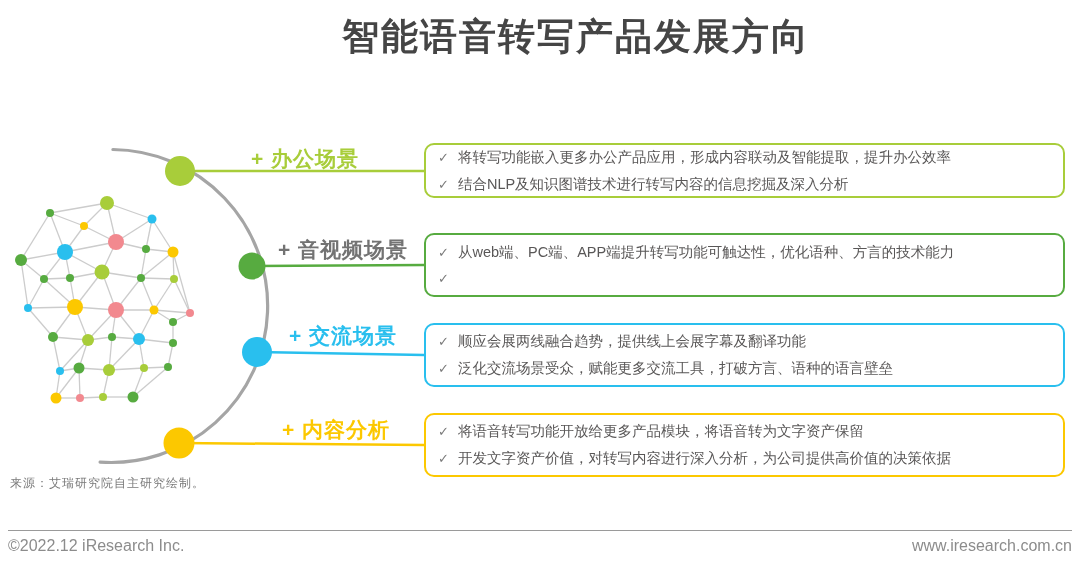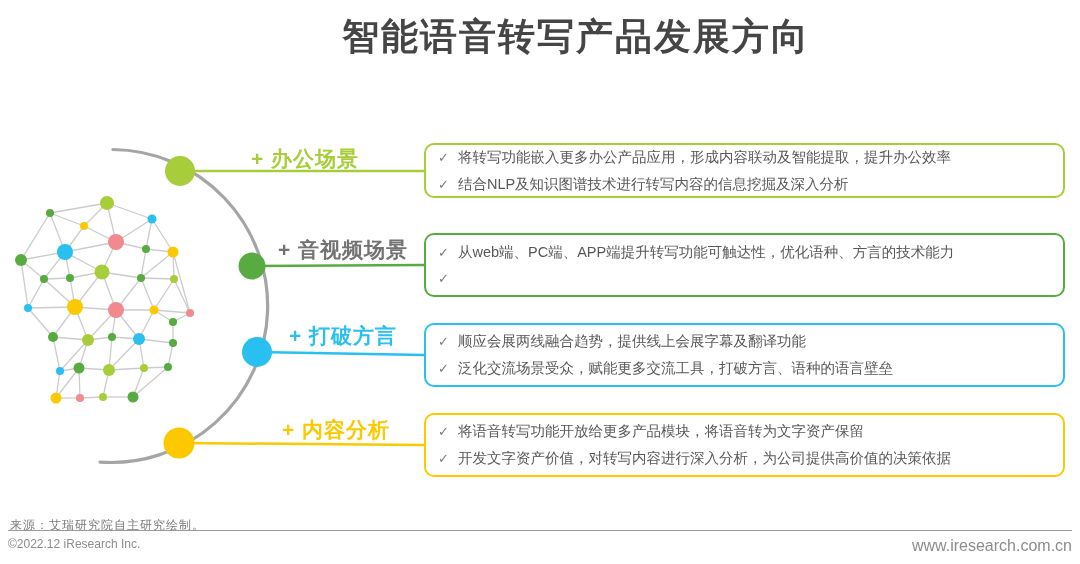--- a/index.html
+++ b/index.html
@@ -24,23 +24,23 @@
     position:absolute; left:424px; width:641px; box-sizing:border-box;
     border:2px solid #ccc; border-radius:10px; background:#ffffff;
     display:flex; flex-direction:column; justify-content:center; padding:2px 12px;
   }
   .box-1 { top:143px; height:55px; }
   .box-2 { top:233px; height:64px; }
   .box-3 { top:323px; height:64px; }
   .box-4 { top:413px; height:64px; }
   .row { display:flex; align-items:baseline; font-size:14.5px; color:#595757; line-height:26px; white-space:nowrap; }
   .check { color:#7a7a7a; margin-right:9px; font-size:13px; flex:0 0 auto; }
-  .src  { position:absolute; left:10px; top:517px; font-size:12px; color:#7a7a7a; letter-spacing:1px; }
+  .src  { position:absolute; left:10px; top:475px; font-size:12px; color:#7a7a7a; letter-spacing:1px; }
   .divider { position:absolute; left:8px; right:8px; top:530px; border-top:1px solid #9a9a9a; }
-  .footer-left  { position:absolute; left:8px;  top:537px; font-size:12px; color:#8c8c8c; }
+  .footer-left  { position:absolute; left:8px;  top:537px; font-size:16px; color:#8c8c8c; }
   .footer-right { position:absolute; right:8px; top:537px; font-size:16px; color:#8c8c8c; }
 </style>
 </head>
 <body>
 
 <div class="canvas">
 
   <div class="title">智能语音转写产品发展方向</div>
 
   <svg class="art" width="1080" height="564">
@@ -163,21 +163,21 @@
     <line x1="257" y1="352" x2="424" y2="355" stroke-width="2.5" stroke="#29bfee"></line>
     <line x1="179" y1="443" x2="424" y2="445" stroke-width="2.5" stroke="#fcc800"></line>
     <circle cx="180" cy="171" r="15" fill="#a8cd3a"></circle>
     <circle cx="252" cy="266" r="13.5" fill="#57ab40"></circle>
     <circle cx="257" cy="352" r="15" fill="#29bfee"></circle>
     <circle cx="179" cy="443" r="15.5" fill="#fcc800"></circle>
   </svg>
 
   <div class="sec-label label-1" style="color: rgb(168, 205, 58);">+ 办公场景</div>
   <div class="sec-label label-2" style="color: #737373;">+ 音视频场景</div>
-  <div class="sec-label label-3" style="color: rgb(41, 191, 238);">+ 打破方言</div>
+  <div class="sec-label label-3" style="color: rgb(41, 191, 238);">+ 交流场景</div>
   <div class="sec-label label-4" style="color: rgb(252, 200, 0);">+ 内容分析</div>
 
   <div class="box box-1" style="border-color: rgb(168, 205, 58);">
     <div class="row">
       <span class="check">✓</span>
       <span>将转写功能嵌入更多办公产品应用，形成内容联动及智能提取，提升办公效率</span>
     </div>
     <div class="row">
       <span class="check">✓</span>
       <span>结合NLP及知识图谱技术进行转写内容的信息挖掘及深入分析</span>

